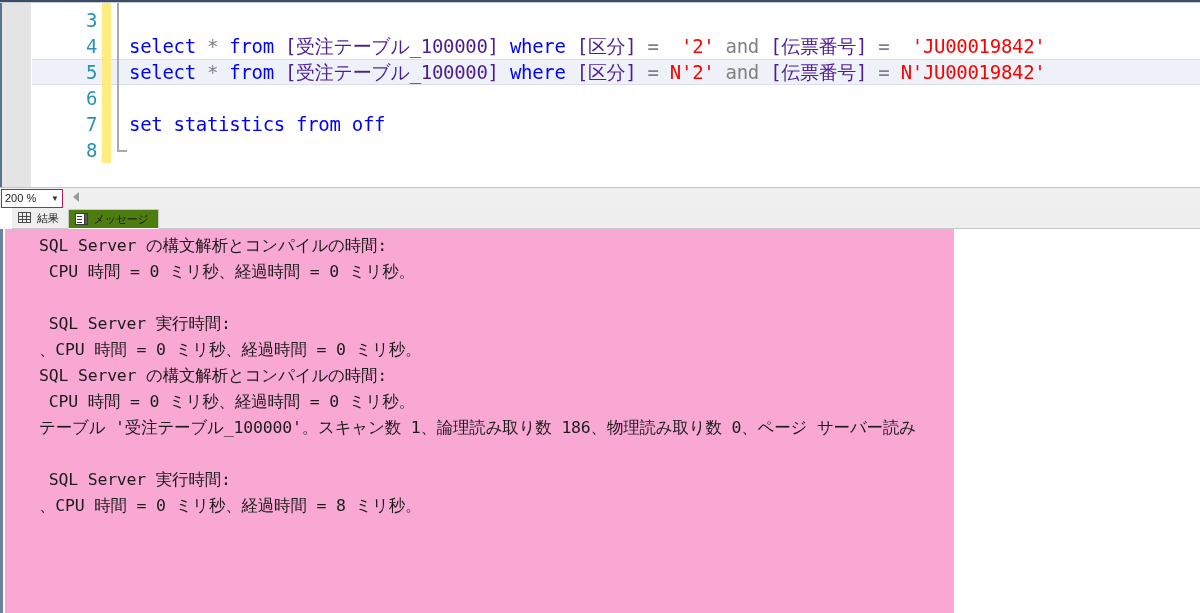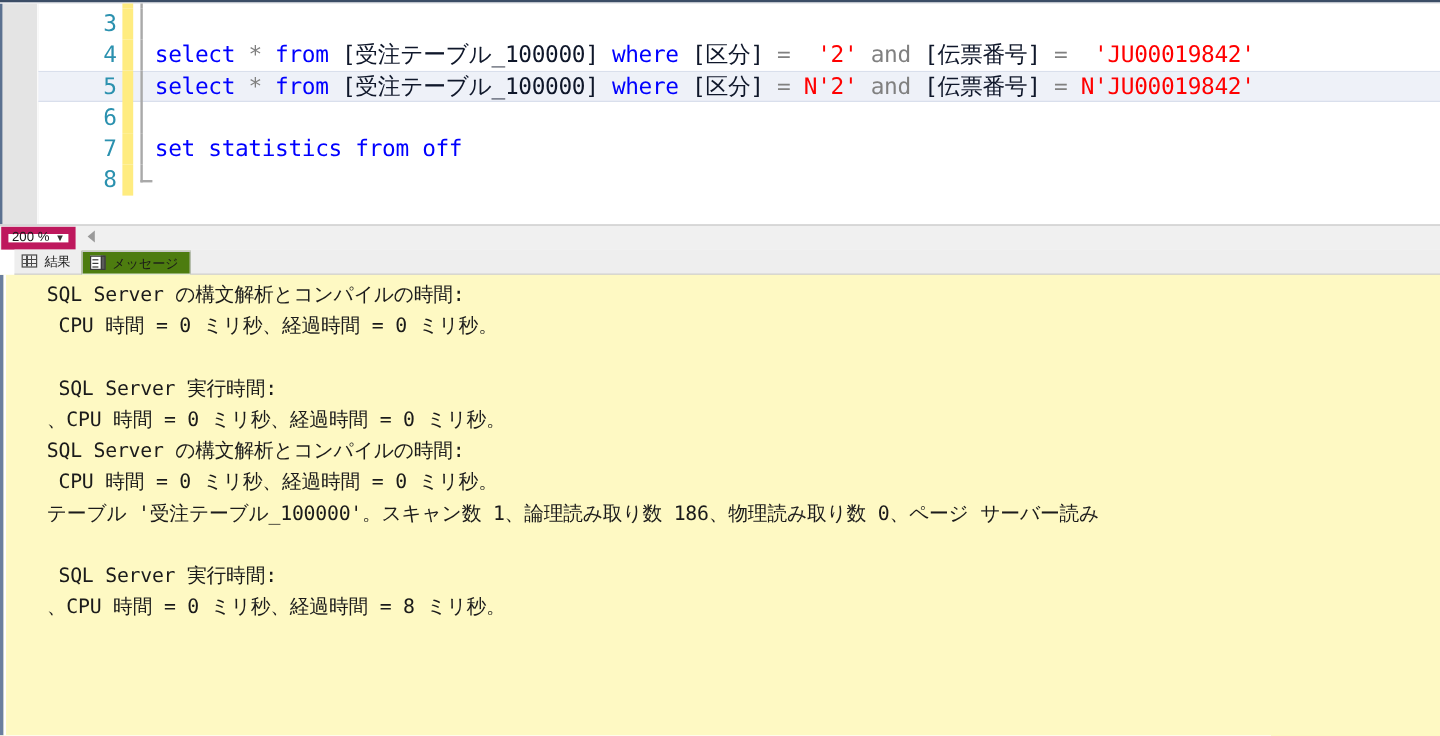--- a/index.html
+++ b/index.html
@@ -119,39 +119,39 @@
     font-size: 19px;
     line-height: 26px;
     padding-left: 10px;
     white-space: pre;
     color: #000000;
     letter-spacing: -0.3px;
   }
   .kw      { color: #0000ff; }
   .op      { color: #808080; }
   .str     { color: #ff0000; }
-  .plain   { color: #0f172a; }
+  .plain   { color: #4c1d95; }
 
   
   .zoombar {
     position: absolute;
     top: 187px; left: 0;
     width: 1200px;
     height: 21px;
     background: #f0f0f0;
     border-top: 1px solid #c5c5c5;
     box-sizing: border-box;
   }
   .zoom-combo {
     position: absolute;
     top: 1px; left: 1px;
     width: 62px;
     height: 19px;
     background: #ffffff;
-    border: 6px solid #be185d;
+    border: 1px solid #be185d;
     box-sizing: border-box;
     display: flex;
     align-items: center;
   }
   .zoom-value {
     font-family: "Liberation Sans", sans-serif;
     font-size: 11px;
     color: #1a1a1a;
     padding-left: 3px;
     flex: 1;
@@ -253,23 +253,23 @@
     width: 4px; height: 12px;
     background: #5a5a5a;
     border: 1px solid #3a3a3a;
     box-sizing: border-box;
   }
 
   
   .messages {
     position: absolute;
     top: 229px; left: 0;
-    width: 1200px;
+    width: 954px;
     height: 384px;
-    background: #fef9c3;
+    background: #f9a8d4;
     overflow: hidden;
     box-sizing: border-box;
   }
   .messages-left-edge {
     position: absolute;
     top: 0; left: 0;
     width: 3px;
     height: 384px;
     background: #6b7f9e;
   }

